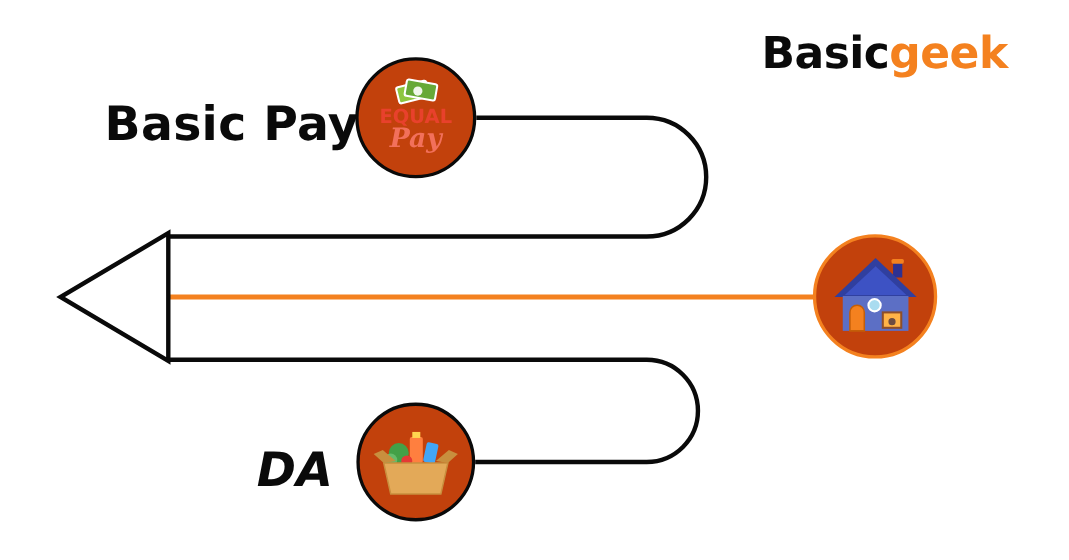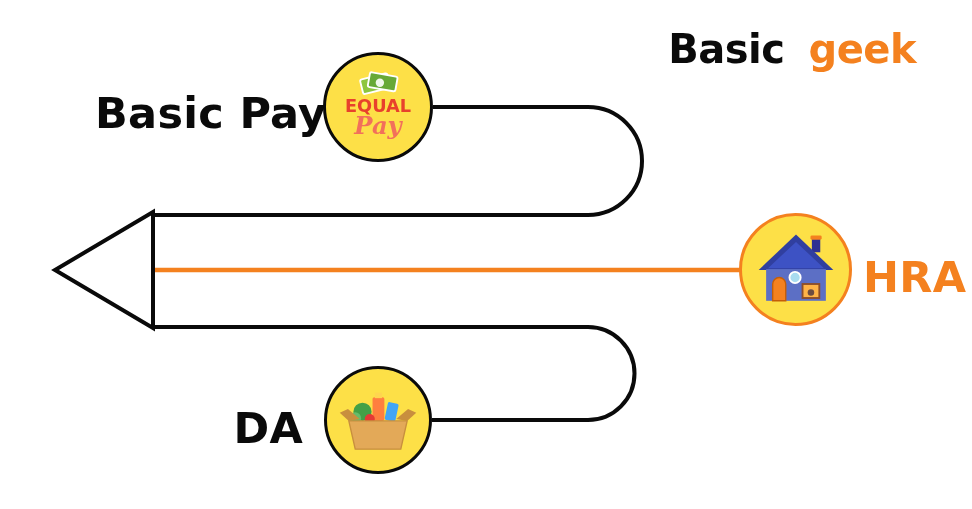--- a/index.html
+++ b/index.html
@@ -15,70 +15,69 @@
     overflow: hidden;
     font-family: "DejaVu Sans", "Liberation Sans", sans-serif;
   }
   .lines-svg {
     position: absolute;
     left: 0;
     top: 0;
   }
   .node-circle {
     position: absolute;
-    background: #fde047;
+    background: #c2410c;
     border-radius: 50%;
     display: flex;
     align-items: center;
     justify-content: center;
     box-sizing: border-box;
   }
   #basic-pay-circle { left: 323px; top: 52px;  width: 110px; height: 110px; border: 3.5px solid #0a0a0a; }
   #hra-circle       { left: 739px; top: 213px; width: 113px; height: 113px; border: 3px solid #F4811F; }
   #da-circle        { left: 324px; top: 366px; width: 108px; height: 108px; border: 3.5px solid #0a0a0a; }
   .label {
     position: absolute;
     font-weight: bold;
     color: #0a0a0a;
     font-size: 43px;
     letter-spacing: 0.3px;
     white-space: nowrap;
   }
   #basic-pay-label { left: 95px;  top: 88px;  width: 215px; text-align: right; }
   #hra-label       { left: 863px; top: 252px; color: #F4811F; }
-  #da-label        { left: 225px; top: 403px; width: 78px;  text-align: right; }
+  #da-label        { left: 225px; top: 403px; width: 78px;  text-align: right; font-style: italic; }
   .brand {
     position: absolute;
     top: 26px;
     right: 56px;
     font-size: 40px;
     font-weight: bold;
     letter-spacing: -0.5px;
     color: #0a0a0a;
     white-space: nowrap;
   }
-  .brand .accent { color: #F4811F; margin-left: 24px; }
+  .brand .accent { color: #F4811F; }
   .icon-svg { display: block; }
 </style>
 </head>
 <body>
 
 <div class="canvas">
 
   <svg class="lines-svg" width="972" height="509" viewBox="0 0 972 509" aria-hidden="true">
     <path d="M 150 270 H 741" stroke="#F4811F" stroke-width="4.5" fill="none"></path>
     <path d="M 433 107 H 588 A 54 54 0 0 1 588 215 H 154" stroke="#0a0a0a" stroke-width="4" fill="none"></path>
     <path d="M 432 420 H 588 A 46.5 46.5 0 0 0 588 327 H 154" stroke="#0a0a0a" stroke-width="4" fill="none"></path>
     <polygon points="153,212 153,328 55,270" fill="#ffffff" stroke="#0a0a0a" stroke-width="4" stroke-linejoin="miter"></polygon>
   </svg>
 
   <div class="brand"><span>Basic</span><span class="accent">geek</span></div>
 
   <div class="label" id="basic-pay-label">Basic Pay</div>
-  <div class="label" id="hra-label">HRA</div>
   <div class="label" id="da-label">DA</div>
 
   <div class="node-circle" id="basic-pay-circle">
     <svg class="icon-svg" width="84" height="84" viewBox="0 0 90 90" aria-hidden="true">
       <g>
         <rect x="27" y="12" width="30" height="16" rx="2" fill="#8DC63F" stroke="#ffffff" stroke-width="2" transform="rotate(-14 42 20)"></rect>
         <rect x="35" y="10" width="30" height="16" rx="2" fill="#67A937" stroke="#ffffff" stroke-width="2" transform="rotate(10 50 18)"></rect>
         <circle cx="47" cy="19" r="4.5" fill="#ffffff" opacity="0.9"></circle>
       </g>
       <text x="45" y="50" text-anchor="middle" font-size="19" font-weight="bold" fill="#E8412C">EQUAL</text>

